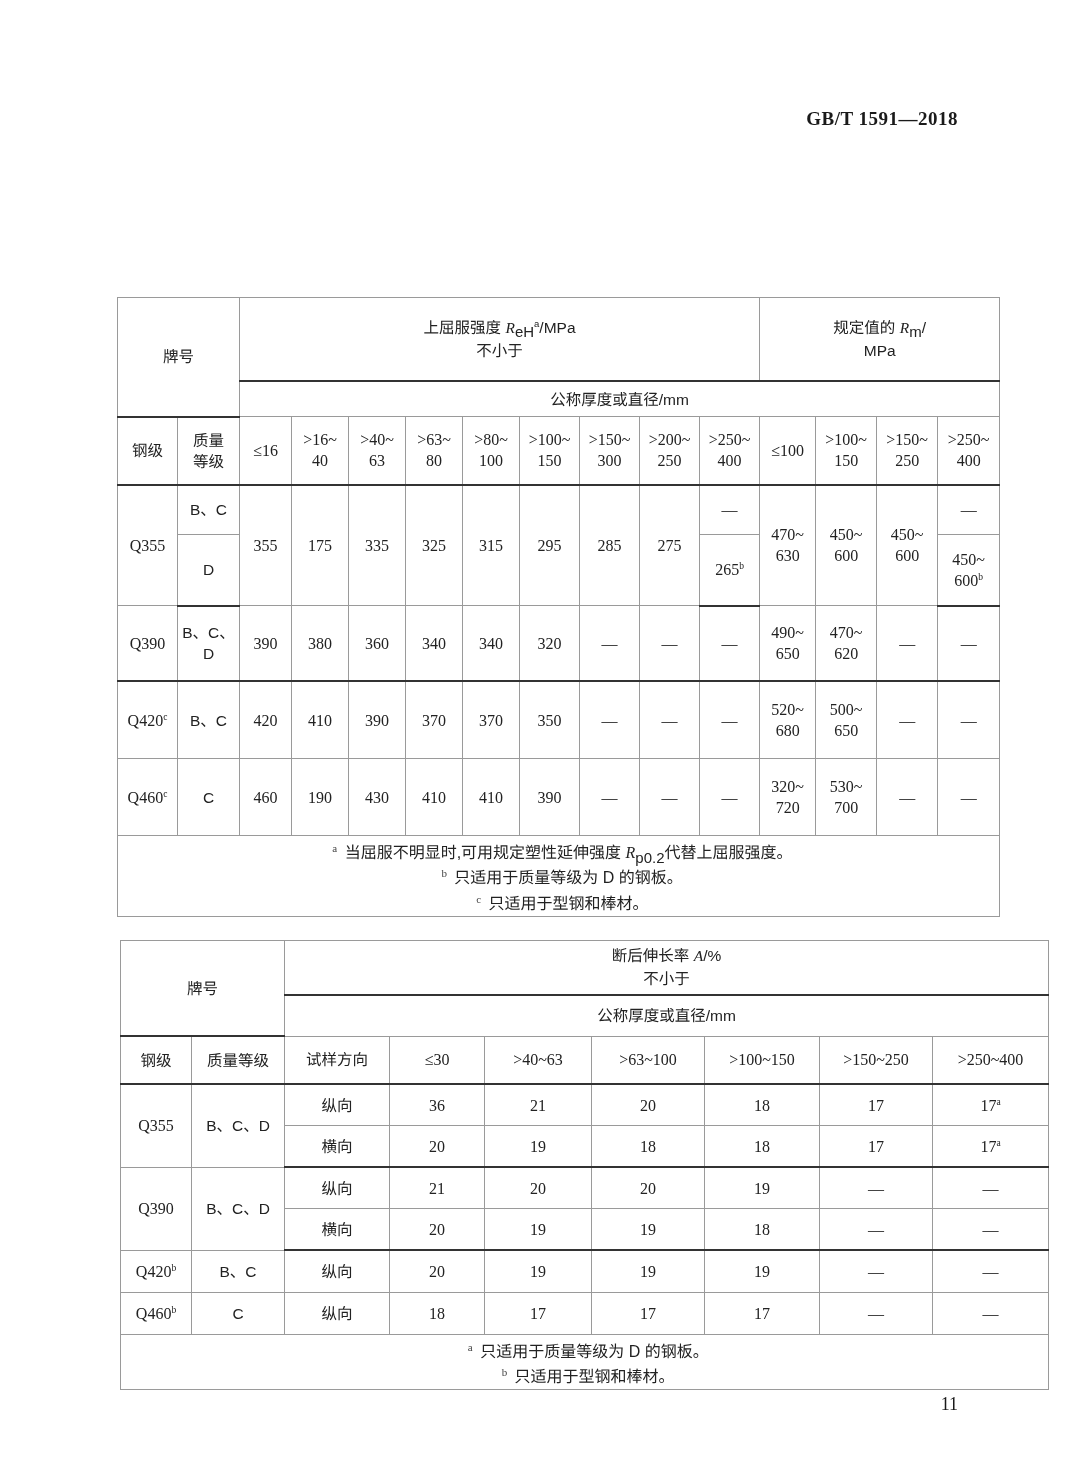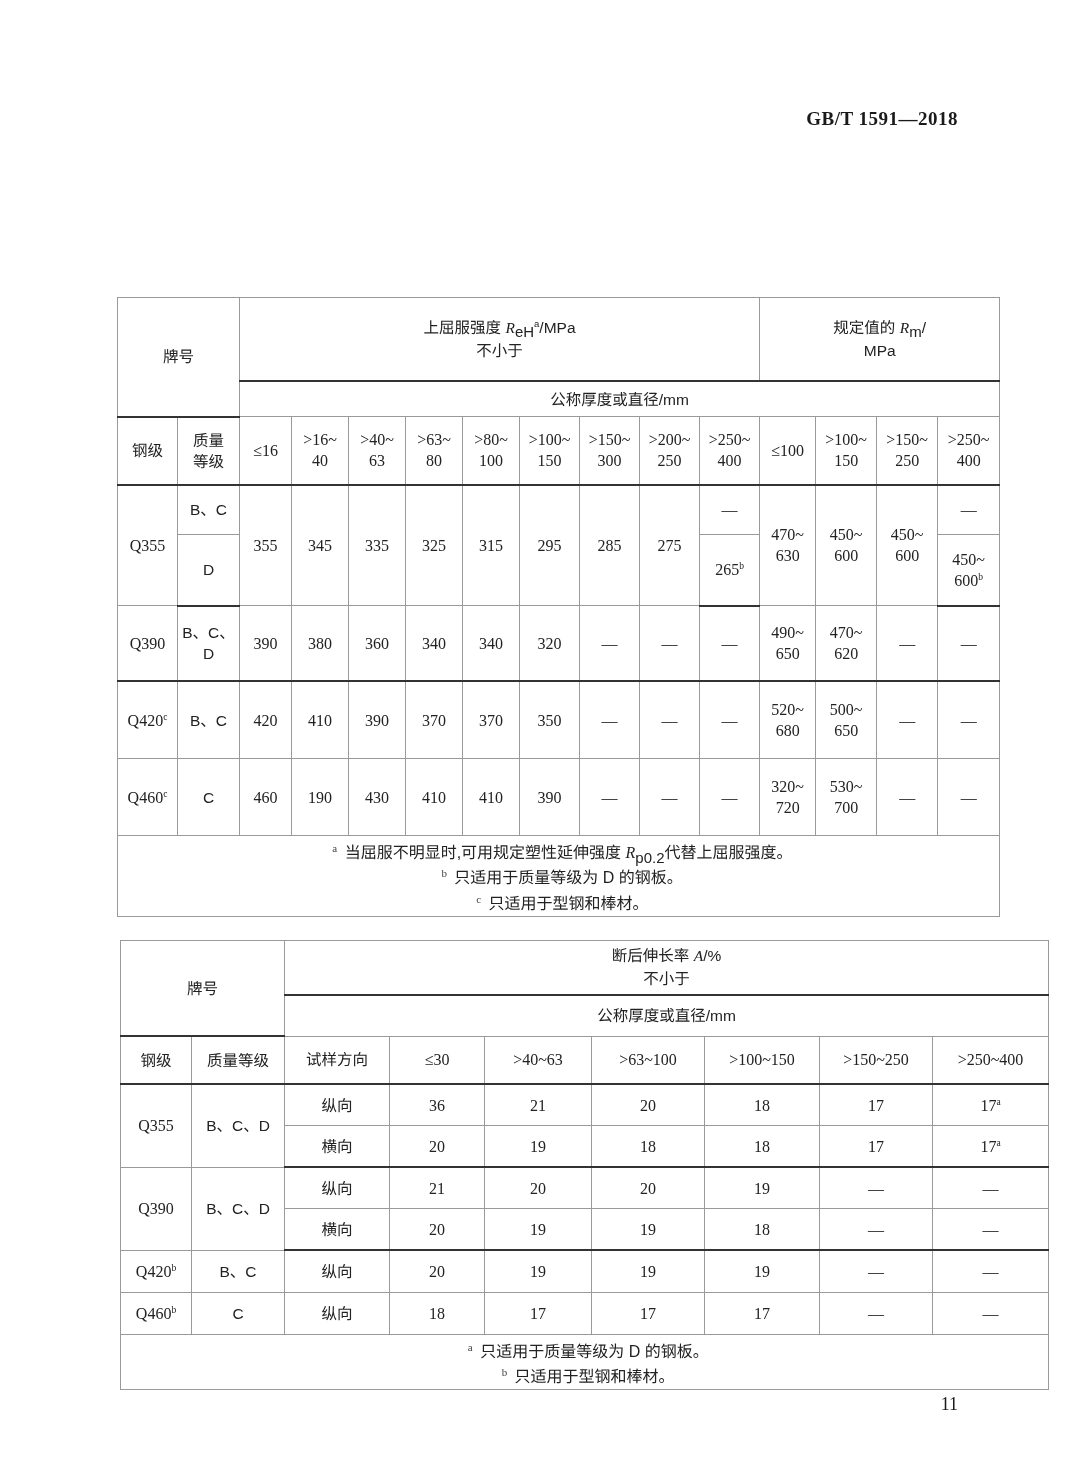--- a/index.html
+++ b/index.html
@@ -238,21 +238,21 @@
           <td>
               <span class="range">&gt;250~</span>
               <span class="range">400</span>
             </td>
         </tr>
 
         <tr>
           <td rowspan="2">Q355</td>
           <td class="cjk" style="height:44px">B、C</td>
           <td rowspan="2">355</td>
-          <td rowspan="2">345</td>
+          <td rowspan="2">175</td>
           <td rowspan="2">335</td>
           <td rowspan="2">325</td>
           <td rowspan="2">315</td>
           <td rowspan="2">295</td>
           <td rowspan="2">285</td>
           <td rowspan="2">275</td>
           <td class="dash">—</td>
           <td rowspan="2">
               <span class="range">470~</span>
               <span class="range">630</span>

